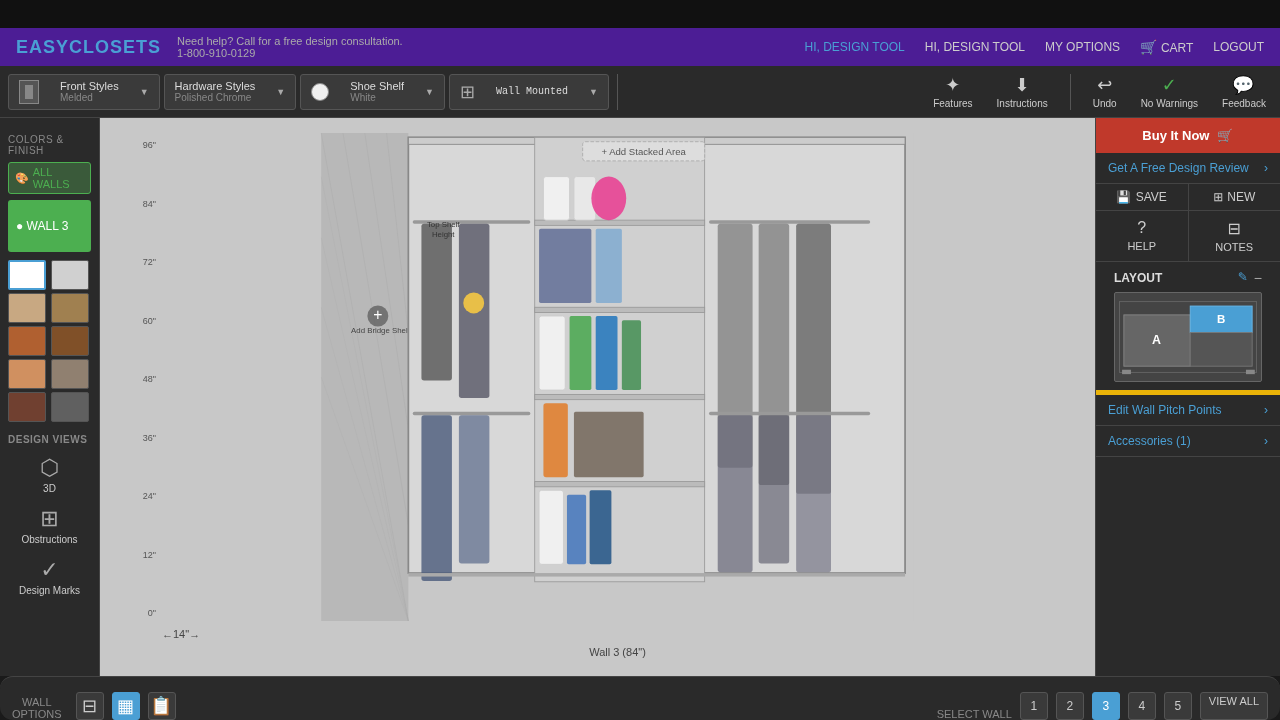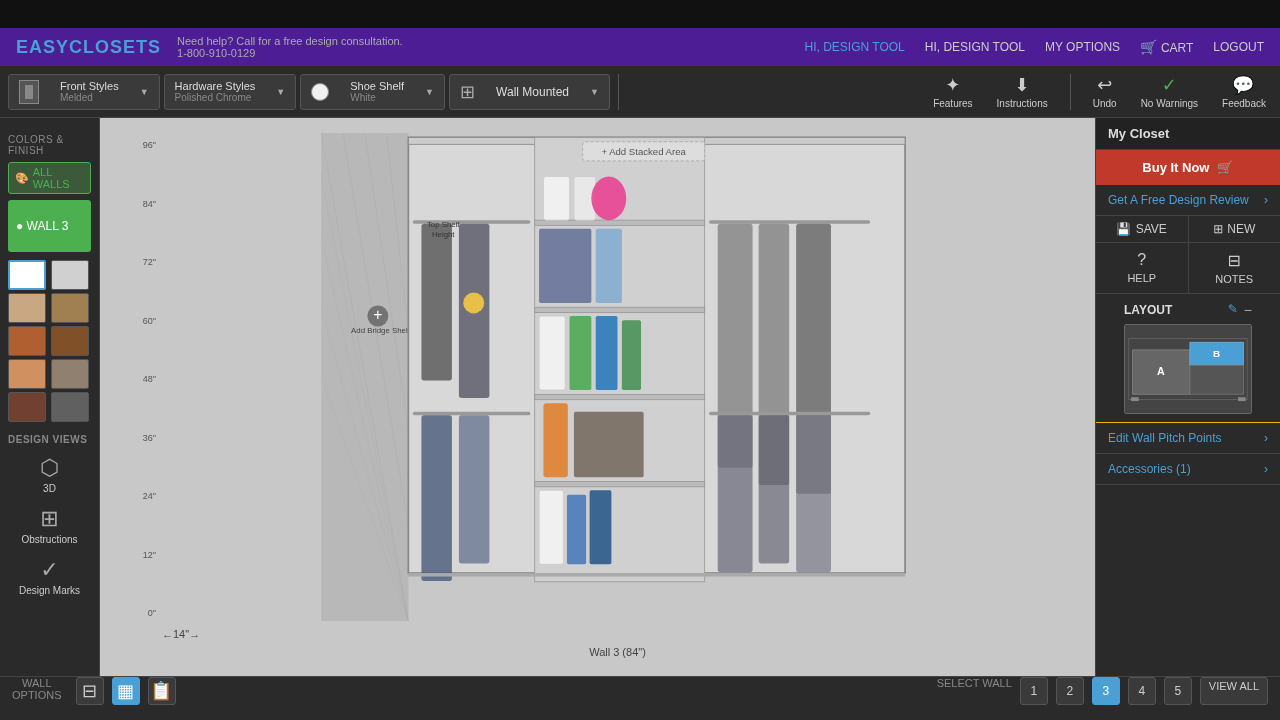--- a/index.html
+++ b/index.html
@@ -263,22 +263,22 @@
       font-size: 11px;
       cursor: pointer;
       display: flex;
       flex-direction: column;
       align-items: center;
       gap: 3px;
     }
     .notes-btn { border-right: none; }
 
     .layout-section {
-      padding: 8px 28px;
-      border-bottom: 1px solid #eab308;
+      padding: 8px 18px;
+      border-bottom: 5px solid #eab308;
     }
     .layout-header {
       display: flex;
       justify-content: space-between;
       align-items: center;
       margin-bottom: 6px;
     }
     .layout-title {
       color: #ddd;
       font-size: 12px;
@@ -302,23 +302,24 @@
       color: #4a9fd4;
       font-size: 12px;
     }
 
     
     .bottom-bar {
       height: 44px;
       background: #2a2a2a;
       border-top: 1px solid #444;
       display: flex;
-      align-items: flex-start;
+      align-items: flex-end;
       padding: 0 12px;
       gap: 8px;
+      border-radius: 13px;
     }
     .wall-options-label {
       color: #888;
       font-size: 11px;
       text-transform: uppercase;
     }
     .view-mode-btn {
       background: #3a3a3a;
       border: 1px solid #555;
       border-radius: 3px;
@@ -413,21 +414,21 @@
     <div style="width:18px;height:18px;background:#f0f0f0;border-radius:50%;border:1px solid #888;"></div>
     <div>
       <div style="font-size:11px;">Shoe Shelf</div>
       <div style="font-size:10px;color:#888;">White</div>
     </div>
     <span class="chevron">▼</span>
   </div>
 
   <div class="toolbar-btn">
     <div style="font-size:18px;color:#aaa;">⊞</div>
-    <div style="font-size:12px;">Wall Mounted</div>
+    <div style="font-size:10px;font-family:Liberation Mono, monospace;">Wall Mounted</div>
     <span class="chevron">▼</span>
   </div>
 
   <div class="toolbar-sep"></div>
 
   <div class="toolbar-right">
     <div class="toolbar-action">
       <span class="icon">✦</span>
       <span>Features</span>
     </div>
@@ -585,21 +586,20 @@
 
     </svg>
 
     <div style="position:absolute;bottom:36px;left:62px;font-size:11px;color:#444;">←14"→</div>
 
     <div style="position:absolute;bottom:18px;left:60px;right:20px;text-align:center;font-size:11px;color:#444;">Wall 3 (84")</div>
 
   </div>
 
   <div class="right-sidebar">
-    <div class="my-closet-header">My Closet</div>
 
 
     <button class="buy-now-btn">
       <span>Buy It Now</span>
       <span>🛒</span>
     </button>
 
     <button class="design-review-btn">
       <span>Get A Free Design Review</span>
       <span>›</span>

